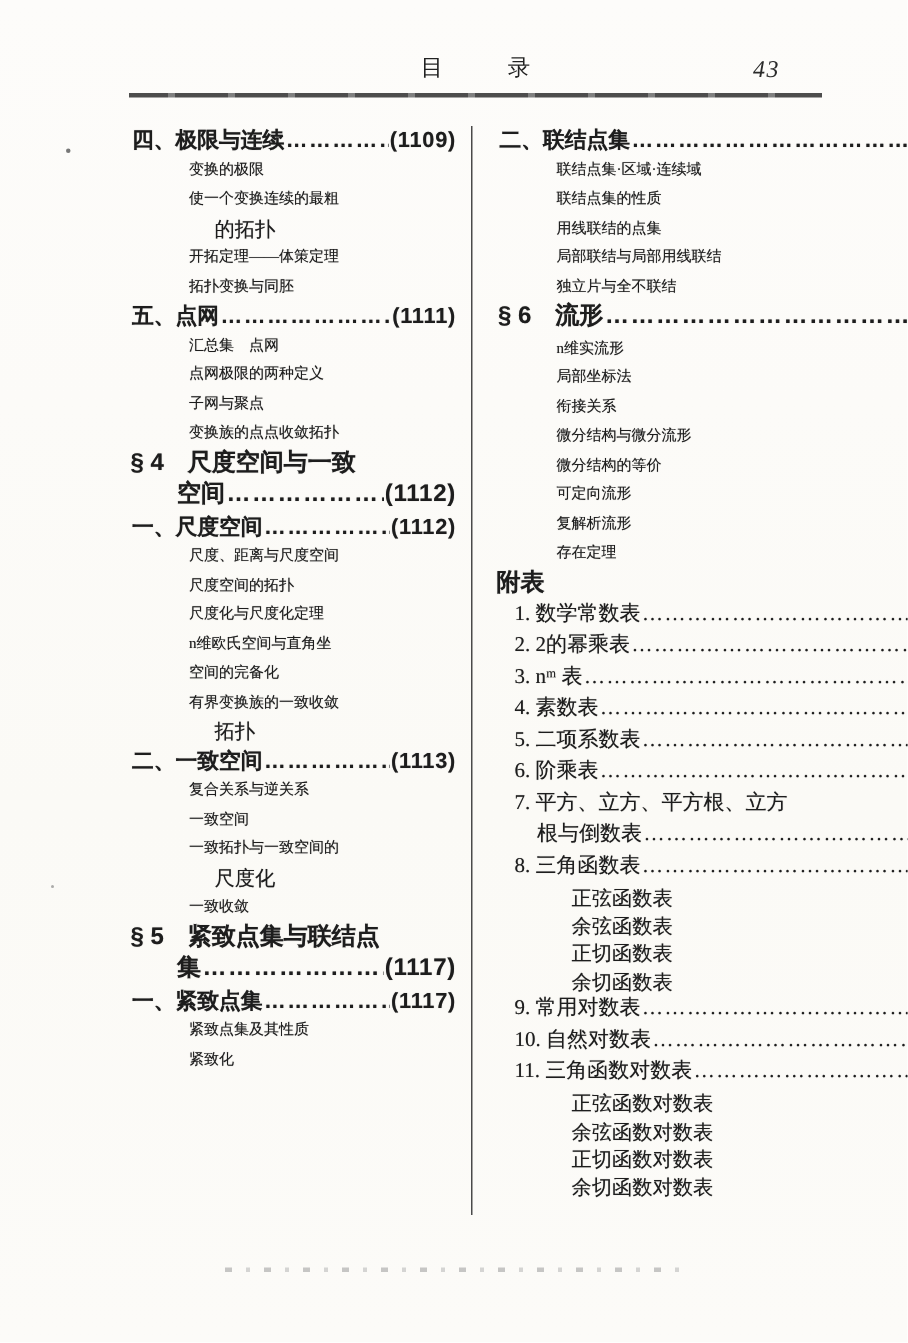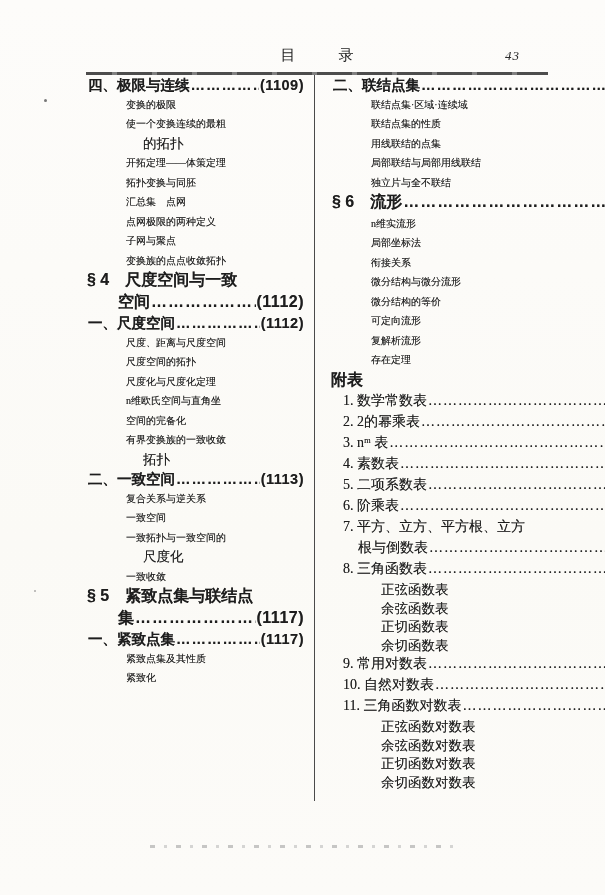--- a/index.html
+++ b/index.html
@@ -9,40 +9,40 @@
     font-family:"Liberation Serif","DejaVu Serif",serif;
     overflow:hidden;
   }
   .page{
     position:relative;
     width:605px;height:895px;
     background:linear-gradient(180deg,#fdfcfa 0%,#fbfaf6 60%,#fcfbf8 100%);
     box-sizing:border-box;
   }
   .content{
-    position:absolute; left:86px; top:46px; width:462px;
+    position:absolute; left:86px; top:36px; width:462px;
     color:#1c1c1c;
   }
   .header{position:relative; height:24px;}
   .header-title{
     position:absolute; left:0; right:0; text-align:center;
     font-size:15px; letter-spacing:14px; text-indent:14px;
     font-family:"Liberation Serif","DejaVu Serif",serif;
     color:#222;
   }
   .folio{
-    position:absolute; right:28px; top:2px; font-size:13px;
+    position:absolute; right:28px; top:2px; font-size:16px;
     font-style:italic; color:#2a2a2a; letter-spacing:1px;
   }
   .header-rule{
     margin-top:2px; height:3px;
     background:repeating-linear-gradient(90deg,#2e2e2e 0 26px,#6a6a6a 26px 31px,#2e2e2e 31px 40px);
     opacity:.85;
   }
-  .cols{display:flex; align-items:stretch; margin-top:0;}
+  .cols{display:flex; align-items:stretch; margin-top:19px;}
   .col{box-sizing:border-box;}
   .col-left{width:224px; padding-right:6px;}
   .col-right{
     flex:1; padding-left:16px; margin-left:4px;
     border-left:1px solid #4a4a4a; min-height:726px;
   }
   .line{
     display:flex; align-items:baseline;
     line-height:14.5px; margin-bottom:5px;
     color:#1d1d1d;
@@ -102,20 +102,25 @@
           </div>
           <div class="line subcont">
             <span class="t">的拓扑</span>
           </div>
           <div class="line sub">
             <span class="t">开拓定理——体策定理</span>
           </div>
           <div class="line sub">
             <span class="t">拓扑变换与同胚</span>
           </div>
+          <div class="line l1">
+            <span class="t">五、点网</span>
+            <span class="leader"></span>
+            <span class="pg">(1111)</span>
+          </div>
           <div class="line sub">
             <span class="t">汇总集　点网</span>
           </div>
           <div class="line sub">
             <span class="t">点网极限的两种定义</span>
           </div>
           <div class="line sub">
             <span class="t">子网与聚点</span>
           </div>
           <div class="line sub">

